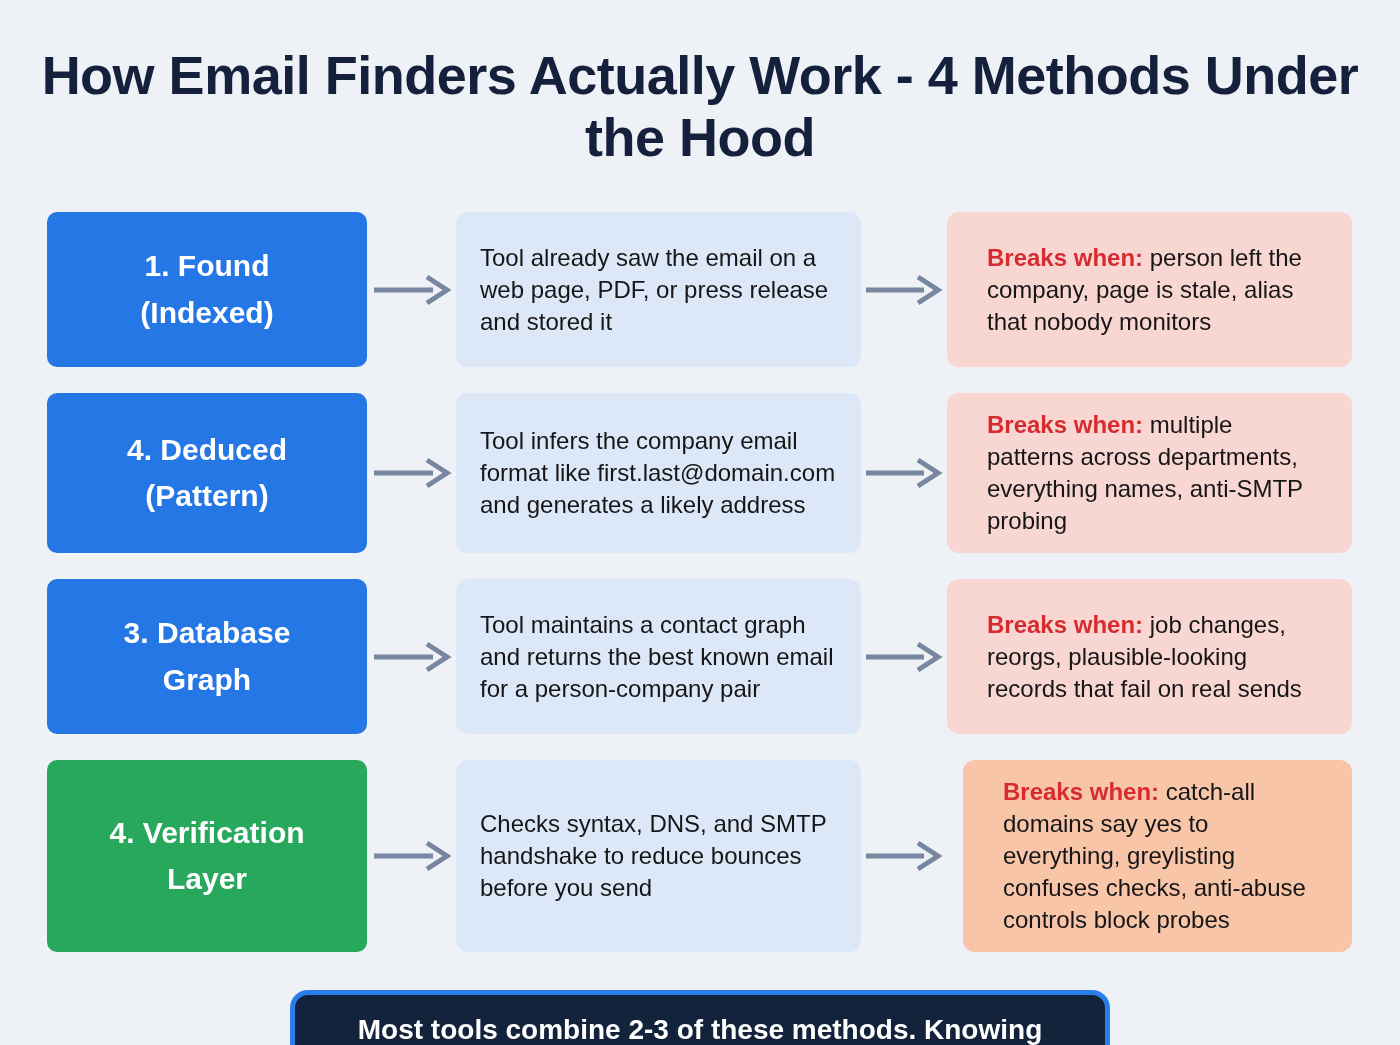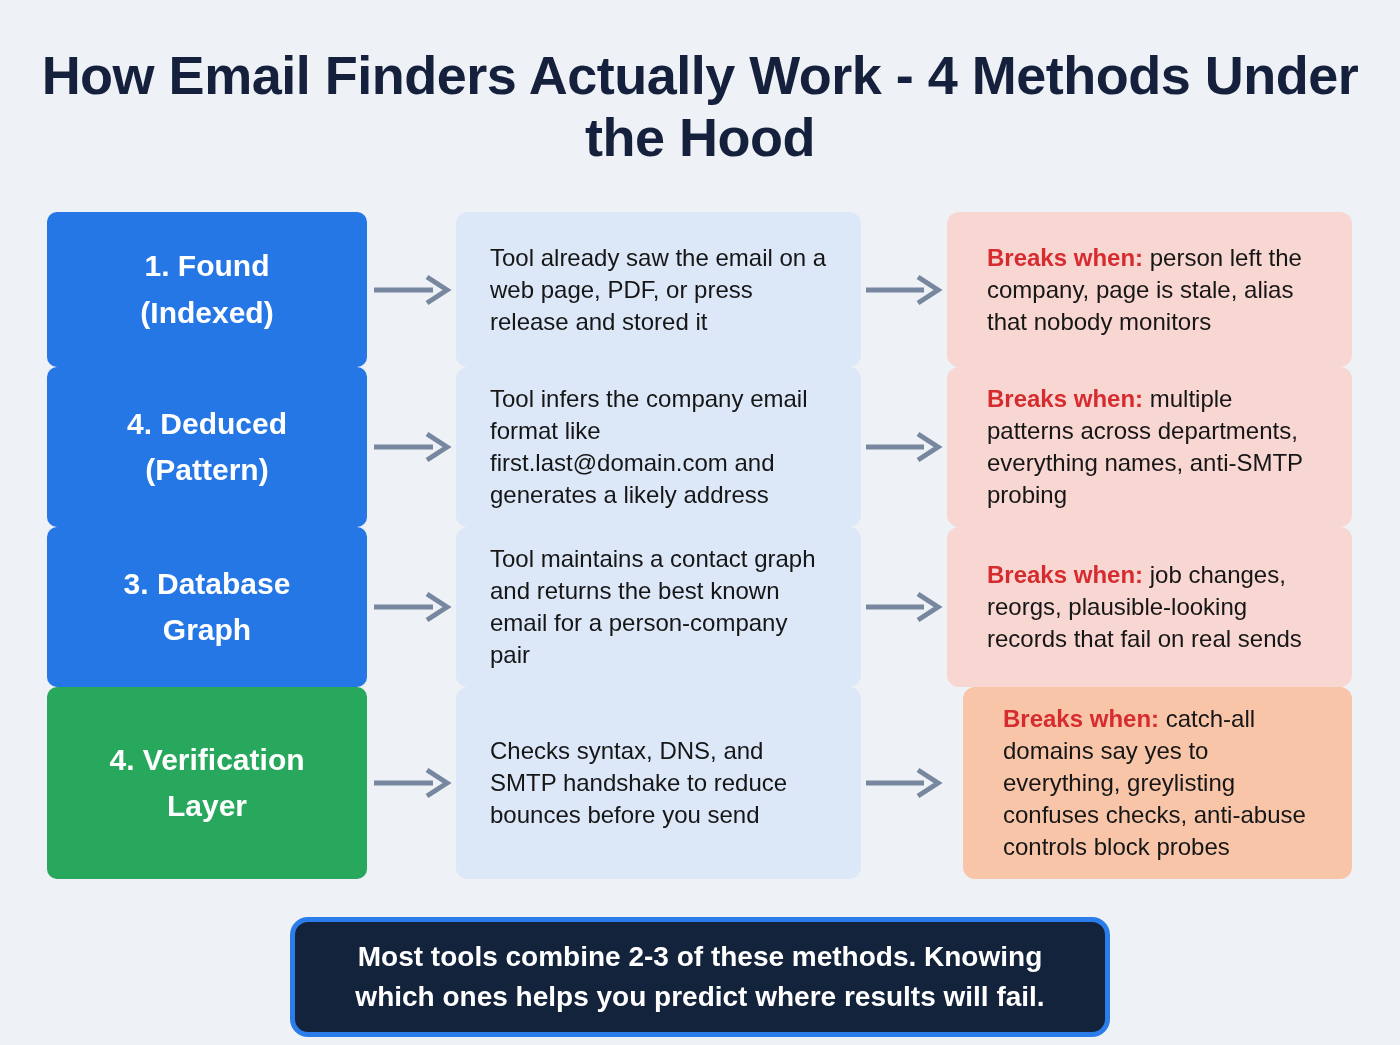--- a/index.html
+++ b/index.html
@@ -23,20 +23,21 @@
     font-size: 54px;
     font-weight: 700;
     letter-spacing: -0.5px;
     color: var(--title-navy, #15203c);
   }
   .rows {
     margin-top: 44px;
     padding: 0 48px 0 47px;
     display: flex;
     flex-direction: column;
+    gap: 26px;
   }
   .row {
     display: grid;
     grid-template-columns: 320px 89px 405px 86px 405px;
     align-items: stretch;
     min-height: 155px;
   }
   .method-box {
     border-radius: 10px;
     color: #ffffff;
@@ -56,21 +57,21 @@
   .arrow-cell {
     display: flex;
     align-items: center;
     justify-content: center;
   }
   .desc-box {
     background: var(--description-bg, #dce7f8);
     border-radius: 12px;
     display: flex;
     align-items: center;
-    padding: 16px 34px;
+    padding: 16px 24px;
     box-sizing: border-box;
   }
   .desc-box p, .breaks-box p {
     margin: 0;
     font-size: 24px;
     line-height: 32px;
     color: #161616;
   }
   .breaks-box {
     border-radius: 12px;

